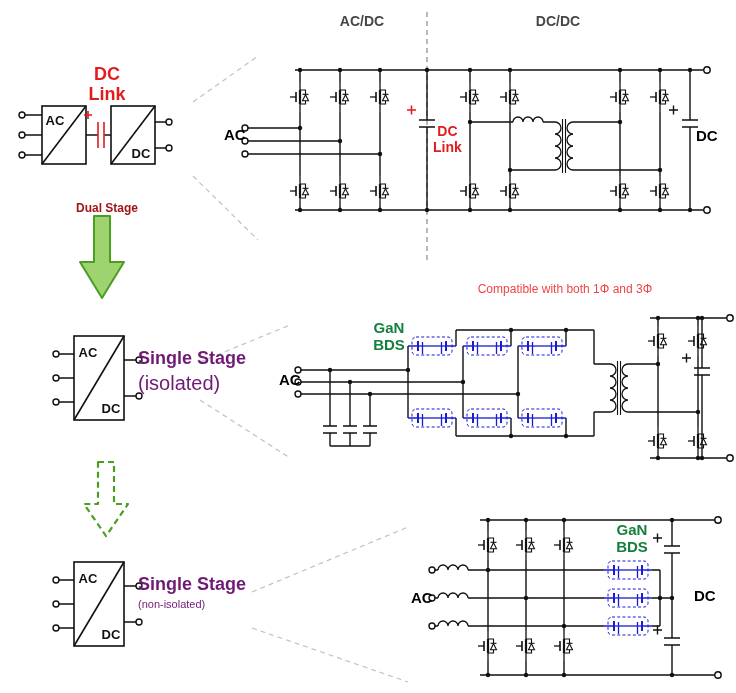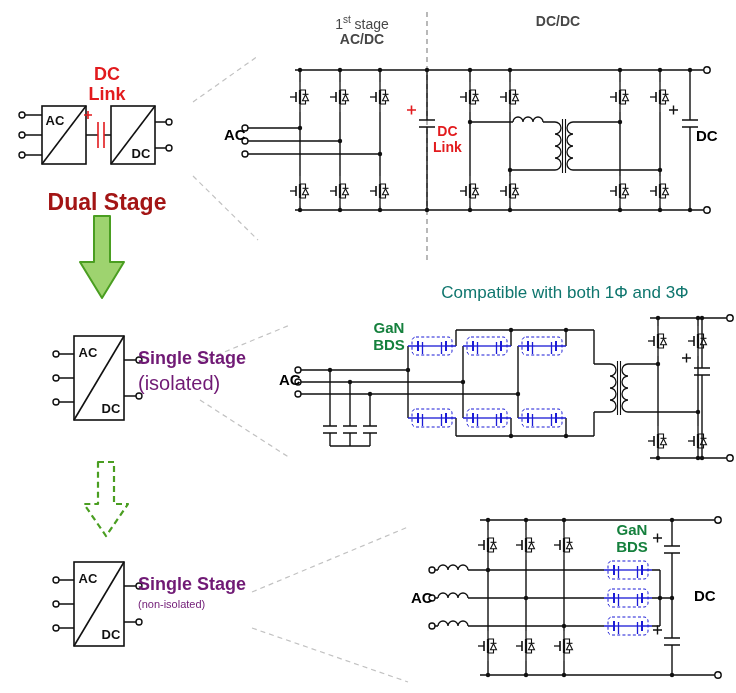--- a/index.html
+++ b/index.html
@@ -96,21 +96,21 @@
     <path class="redwire" d="M70 15 h8 M74 11 v8" stroke-width="1.3"></path>
     <circle class="term" cx="8" cy="15" r="3"></circle>
     <circle class="term" cx="8" cy="35" r="3"></circle>
     <circle class="term" cx="8" cy="55" r="3"></circle>
     <circle class="term" cx="155" cy="22" r="3"></circle>
     <circle class="term" cx="155" cy="48" r="3"></circle>
     <text class="blocktxt" x="41" y="25">AC</text>
     <text class="blocktxt" x="127" y="58">DC</text>
   </svg>
 
-  <div class="lbl darkred b center" style="left:33px;top:190px;width:148px;font-size:23px">Dual Stage</div>
+  <div class="lbl darkred b center" style="left:33px;top:202px;width:148px;font-size:12px">Dual Stage</div>
 
   <svg style="left:76px;top:214px" width="52" height="88" viewBox="0 0 52 88">
     <polygon points="18,2 34,2 34,48 48,48 26,84 4,48 18,48" fill="#9ed36f" stroke="#4a9e21" stroke-width="2" stroke-linejoin="round"></polygon>
   </svg>
 
   <svg style="left:48px;top:330px" width="100" height="96" viewBox="0 0 100 96">
     <g class="boxline">
       <path d="M11 24 H26 M11 48 H26 M11 72 H26"></path>
       <rect x="26" y="6" width="50" height="84"></rect>
       <path d="M26 90 L76 6"></path>
@@ -143,21 +143,20 @@
     <circle class="term" cx="8" cy="72" r="3"></circle>
     <circle class="term" cx="91" cy="30" r="3"></circle>
     <circle class="term" cx="91" cy="66" r="3"></circle>
     <text class="blocktxt" x="40" y="27">AC</text>
     <text class="blocktxt" x="63" y="83">DC</text>
   </svg>
   <div class="lbl green b" style="left:138px;top:574px;font-size:18px">Single Stage</div>
   <div class="lbl green" style="left:138px;top:598px;font-size:11px">(non-isolated)</div>
 
   <div class="lbl gray center" style="left:300px;top:14px;width:124px;font-size:14px">
-    <div><span>1</span><sup>st</sup><span> stage</span></div>
     <div class="b">AC/DC</div>
   </div>
   <div class="lbl gray center" style="left:496px;top:14px;width:124px;font-size:14px">
     <div class="b">DC/DC</div>
   </div>
 
   <svg style="left:225px;top:8px" width="511" height="258" viewBox="0 0 511 258">
     <line class="divider" x1="202" y1="4" x2="202" y2="254"></line>
     <g class="wire">
       <path d="M70 62 H479 M70 202 H479"></path>
@@ -225,21 +224,21 @@
     <circle class="term" cx="482" cy="62" r="3.2"></circle>
     <circle class="term" cx="482" cy="202" r="3.2"></circle>
   </svg>
   <div class="lbl b" style="left:224px;top:127px;font-size:15px">AC</div>
   <div class="lbl red b center" style="left:433px;top:124px;font-size:14px">
     <div>DC</div>
     <div>Link</div>
   </div>
   <div class="lbl b" style="left:696px;top:128px;font-size:15px">DC</div>
 
-  <div class="lbl center" style="left:415px;top:283px;width:300px;font-size:17px;color:#0f766e">Compatible with both 1Φ and 3Φ</div>
+  <div class="lbl center" style="left:415px;top:283px;width:300px;font-size:12px;color:#ef4444">Compatible with both 1Φ and 3Φ</div>
 
   <svg style="left:278px;top:278px" width="458" height="200" viewBox="0 0 458 200">
     <g class="wire">
       <path d="M23 92 H130 M23 104 H185 M23 116 H240"></path>
       <path d="M130 68 V140 M185 68 V140 M240 68 V140"></path>
       <path d="M178 68 V52 M233 68 V52 M288 68 V52"></path>
       <path d="M178 52 H316 M316 52 V86 M316 86 H320"></path>
       <path d="M178 140 V158 M233 140 V158 M288 140 V158"></path>
       <path d="M178 158 H316 M316 158 V134 M316 134 H320"></path>
       <path d="M52 92 V148 M45 148 H59 M45 155 H59 M52 155 V168"></path>

